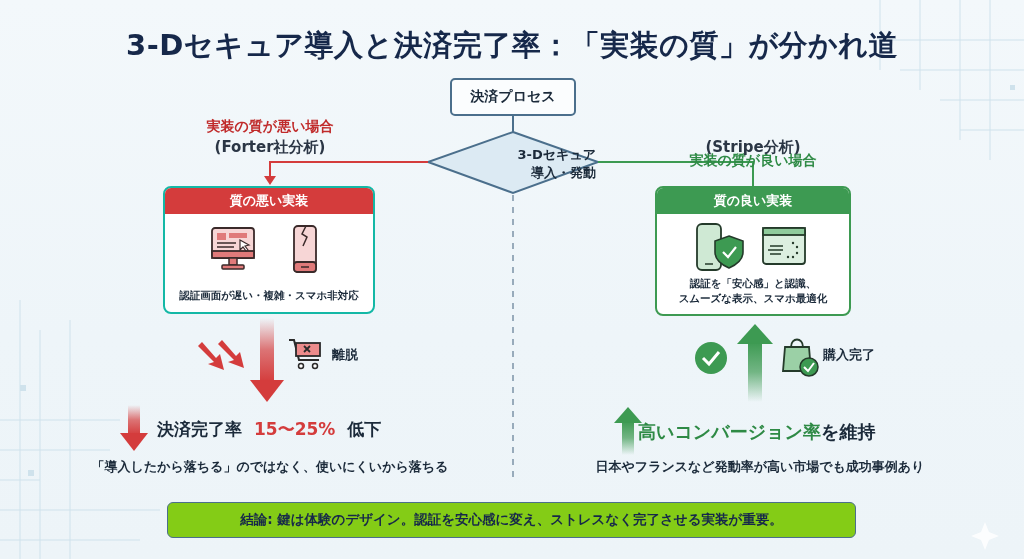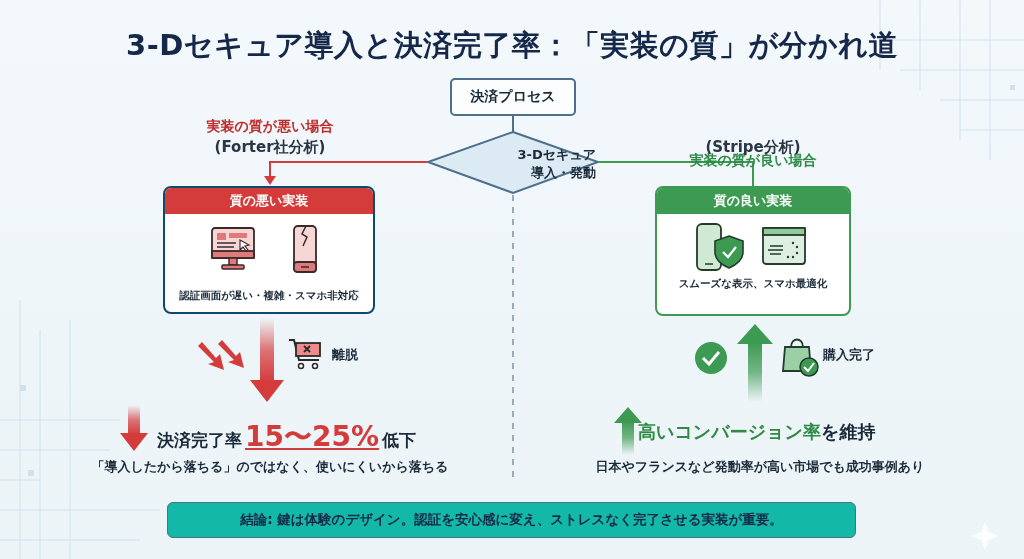--- a/index.html
+++ b/index.html
@@ -23,36 +23,36 @@
   }
   .diamond-text {
     position: absolute; left: 430px; top: 146px; width: 166px; text-align: right;
     font-size: 13px; font-weight: bold; line-height: 18px; color: #1b2a3a;
   }
   .side-title { position: absolute; text-align: center; font-size: 14px; font-weight: bold; }
   .side-sub { position: absolute; text-align: center; font-size: 15px; font-weight: bold; color: #2b3645; }
   .card {
     position: absolute; border-radius: 8px; background: #ffffff; box-sizing: border-box; overflow: hidden;
   }
-  .card.bad { left: 163px; top: 186px; width: 212px; height: 128px; border: 2px solid #0c4a6e; }
+  .card.bad { left: 163px; top: 186px; width: 212px; height: 128px; border: 2px solid #14b8a6; }
   .card.good { left: 655px; top: 186px; width: 196px; height: 130px; border: 2px solid #3d9a52; }
   .card-head {
     height: 26px; color: #fff; font-weight: bold; font-size: 13px;
     display: flex; align-items: center; justify-content: center;
   }
   .bad .card-head { background: #d43c3c; }
   .good .card-head { background: #3d9a52; }
   .card-text { position: absolute; left: 0; width: 100%; text-align: center; font-size: 10.5px; font-weight: bold; line-height: 15px; color: #1b2a3a; }
   .icon { position: absolute; }
   .label-strong { position: absolute; font-weight: bold; color: #1b2a3a; }
-  .big-red { color: #d43c3c; font-size: 28px; text-decoration: underline; }
+  .big-red { color: #d43c3c; font-size: 17px; }
   .green-big { color: #2e8a45; }
   .conclusion {
     position: absolute; left: 167px; top: 502px; width: 689px; height: 36px;
-    border: 1.5px solid #4b6f8c; border-radius: 6px; background: #14b8a6; box-sizing: border-box;
+    border: 1.5px solid #4b6f8c; border-radius: 6px; background: #84cc16; box-sizing: border-box;
     font-size: 13.5px; font-weight: bold; display: flex; align-items: center; justify-content: center; color: #16284a;
   }
 </style>
 </head>
 <body>
 
 <svg class="bg-lines" width="1024" height="559">
   <g stroke="#cfe2ec" stroke-width="1" fill="none">
     <line x1="0" y1="420" x2="120" y2="420"></line>
       <line x1="0" y1="450" x2="110" y2="450"></line>
@@ -138,21 +138,21 @@
   <path d="M17 9 L23 15 M23 9 L17 15" stroke="#2a2a2a" stroke-width="1.8"></path>
   <circle cx="14" cy="29" r="2.5" fill="#fff" stroke="#2a2a2a" stroke-width="1.5"></circle>
   <circle cx="28" cy="29" r="2.5" fill="#fff" stroke="#2a2a2a" stroke-width="1.5"></circle>
 </svg>
 <div class="label-strong" style="left:332px;top:346px;font-size:13px;">離脱</div>
 
 <svg class="abs" style="left:118px;top:405px" width="32" height="50">
   <rect x="10" y="0" width="12" height="30" fill="url(#rg)"></rect>
   <polygon points="2,28 30,28 16,46" fill="#d43c3c"></polygon>
 </svg>
-<div class="label-strong" style="left:157px;top:418px;font-size:17px;display:flex;align-items:baseline;gap:3px;">
+<div class="label-strong" style="left:157px;top:418px;font-size:17px;display:flex;align-items:baseline;gap:12px;">
   <span>決済完了率</span>
   <span class="big-red">15〜25%</span>
   <span>低下</span>
 </div>
 <div class="label-strong" style="left:55px;top:458px;width:430px;text-align:center;font-size:13px;">「導入したから落ちる」のではなく、使いにくいから落ちる</div>
 
 <div class="side-title" style="left:653px;top:118px;width:200px;color:#2e8a45;margin-top:34px;">実装の質が良い場合</div>
 <div class="side-sub" style="left:653px;top:138px;width:200px;">(Stripe分析)</div>
 
 <div class="card good">
@@ -169,20 +169,21 @@
     <line x1="9" y1="20" x2="22" y2="20" stroke="#243a2a" stroke-width="1.5"></line>
     <line x1="7" y1="24" x2="22" y2="24" stroke="#243a2a" stroke-width="1.5"></line>
     <line x1="9" y1="28" x2="20" y2="28" stroke="#243a2a" stroke-width="1.5"></line>
     <circle cx="32" cy="17" r="1.2" fill="#243a2a"></circle>
       <circle cx="36" cy="21" r="1.2" fill="#243a2a"></circle>
     <circle cx="36" cy="27" r="1.2" fill="#243a2a"></circle>
       <circle cx="32" cy="31" r="1.2" fill="#243a2a"></circle>
     <circle cx="27" cy="31" r="1.2" fill="#243a2a"></circle>
   </svg>
   <div class="card-text" style="top:88px">
+    <div>認証を「安心感」と認識、</div>
     <div>スムーズな表示、スマホ最適化</div>
   </div>
 </div>
 
 <svg class="abs" style="left:693px;top:340px" width="36" height="36">
   <circle cx="18" cy="18" r="16" fill="#3d9a52"></circle>
   <path d="M10 18 L16 24 L26 12" fill="none" stroke="#fff" stroke-width="3"></path>
 </svg>
 <svg class="abs" style="left:735px;top:322px" width="40" height="80">
   <defs>

